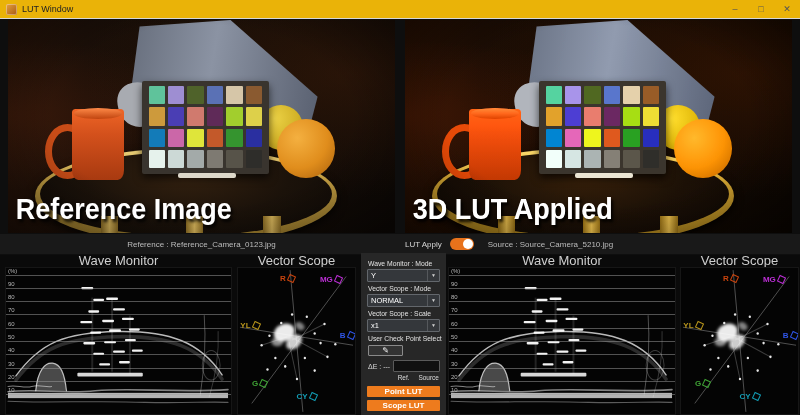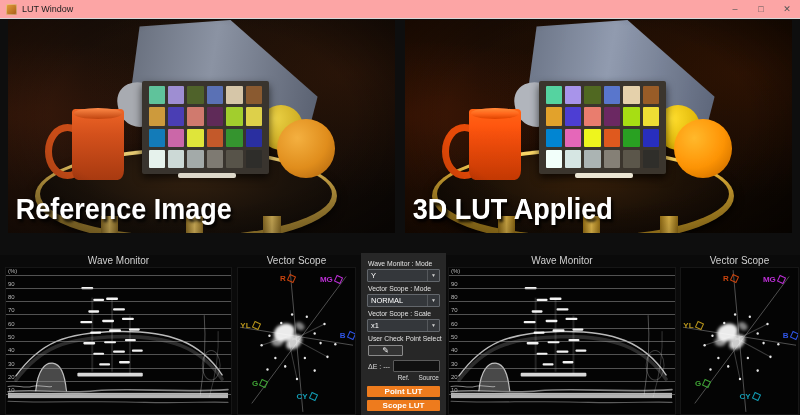--- a/index.html
+++ b/index.html
@@ -1,20 +1,20 @@
 <!DOCTYPE html>
 <html><head>
 <meta charset="utf-8">
 <style>
   html,body{margin:0;padding:0;background:#000;}
   #root{width:800px;height:415px;position:relative;background:#0e0e0e;
         font-family:"Liberation Sans",sans-serif;overflow:hidden;}
 
   
-  .titlebar{position:absolute;left:0;top:0;width:800px;height:18px;background:#fca5a5;
+  .titlebar{position:absolute;left:0;top:0;width:800px;height:18px;background:#eab308;
             border-bottom:1px solid #d6d6d6;display:flex;align-items:center;}
   .appicon{width:11px;height:11px;margin:0 5px 0 6px;border-radius:2px;
            background:linear-gradient(135deg,#e8a13c,#a55a16);box-shadow:inset 0 0 0 1px rgba(255,255,255,.35);}
   .wtitle{font-size:9px;color:#222;}
   .winbtns{margin-left:auto;display:flex;height:100%;}
   .winbtn{width:26px;height:100%;display:flex;align-items:center;justify-content:center;
           font-size:9px;color:#555;cursor:default;}
 
   
   .scene{position:absolute;top:20px;width:387px;height:213px;overflow:hidden;background:#140d07;}
@@ -64,21 +64,21 @@
   .cap-right{display:flex;align-items:center;margin-left:10px;}
   .lut-apply-label{color:#d8d8d8;margin-right:8px;}
   .toggle{width:24px;height:12px;border-radius:7px;background:#e8721b;position:relative;}
   .toggle .knob{position:absolute;right:1px;top:1px;width:10px;height:10px;border-radius:50%;background:#fff;}
   .cap-src{margin-left:14px;}
 
   
   .scopes{position:absolute;left:0;top:255px;width:800px;height:160px;display:flex;background:#0a0a0a;}
   .sp{flex:none;}
   .scopeblock{display:flex;flex-direction:column;}
-  .scopetitle{height:12px;font-size:10px;color:#cfcfcf;text-align:center;line-height:12px;}
+  .scopetitle{height:12px;font-size:13px;color:#cfcfcf;text-align:center;line-height:12px;}
   .plot{flex:1;background:#040404;position:relative;overflow:hidden;border:1px solid #161616;}
   .plot svg{position:absolute;inset:0;width:100%;height:100%;}
   .wgrid{position:absolute;left:0;width:100%;height:1px;background:rgba(160,160,160,.5);}
   .wlab{position:absolute;left:2px;font-size:6px;color:#b5b5b5;transform:translateY(-7px);}
   .vlabel{position:absolute;font-size:8px;font-weight:700;display:flex;align-items:center;gap:2px;}
   .vlabel i{display:inline-block;width:5px;height:5px;border:1px solid currentColor;transform:rotate(25deg);}
 
   
   .ctrlpanel{width:85px;background:#272727;display:flex;flex-direction:column;padding:4px 6px 4px 6px;
      box-sizing:border-box;margin-top:-2px;height:162px;}
@@ -201,20 +201,30 @@
           <div class="swatch" style="background: rgb(126, 122, 114);"></div>
           <div class="swatch" style="background: rgb(87, 83, 73);"></div>
           <div class="swatch" style="background: rgb(46, 45, 42);"></div>
         </div>
     </div>
     <div class="chart-stand"></div>
     <div class="vignette"></div>
     <div class="overlay-label">3D LUT Applied</div>
   </div>
 
+  <div class="captionbar">
+    <div class="cap-left">Reference : Reference_Camera_0123.jpg</div>
+    <div class="cap-right">
+      <span class="lut-apply-label">LUT Apply</span>
+      <span class="toggle">
+          <span class="knob"></span>
+        </span>
+      <span class="cap-src">Source : Source_Camera_5210.jpg</span>
+    </div>
+  </div>
 
   <div class="scopes">
     <div class="sp" style="width:5px"></div>
 
     <div class="scopeblock" style="width:227px">
       <div class="scopetitle">Wave Monitor</div>
       <div class="plot">
         <svg viewBox="0 0 227 138" preserveAspectRatio="none">
             <use href="#wavg"></use>
           </svg>

